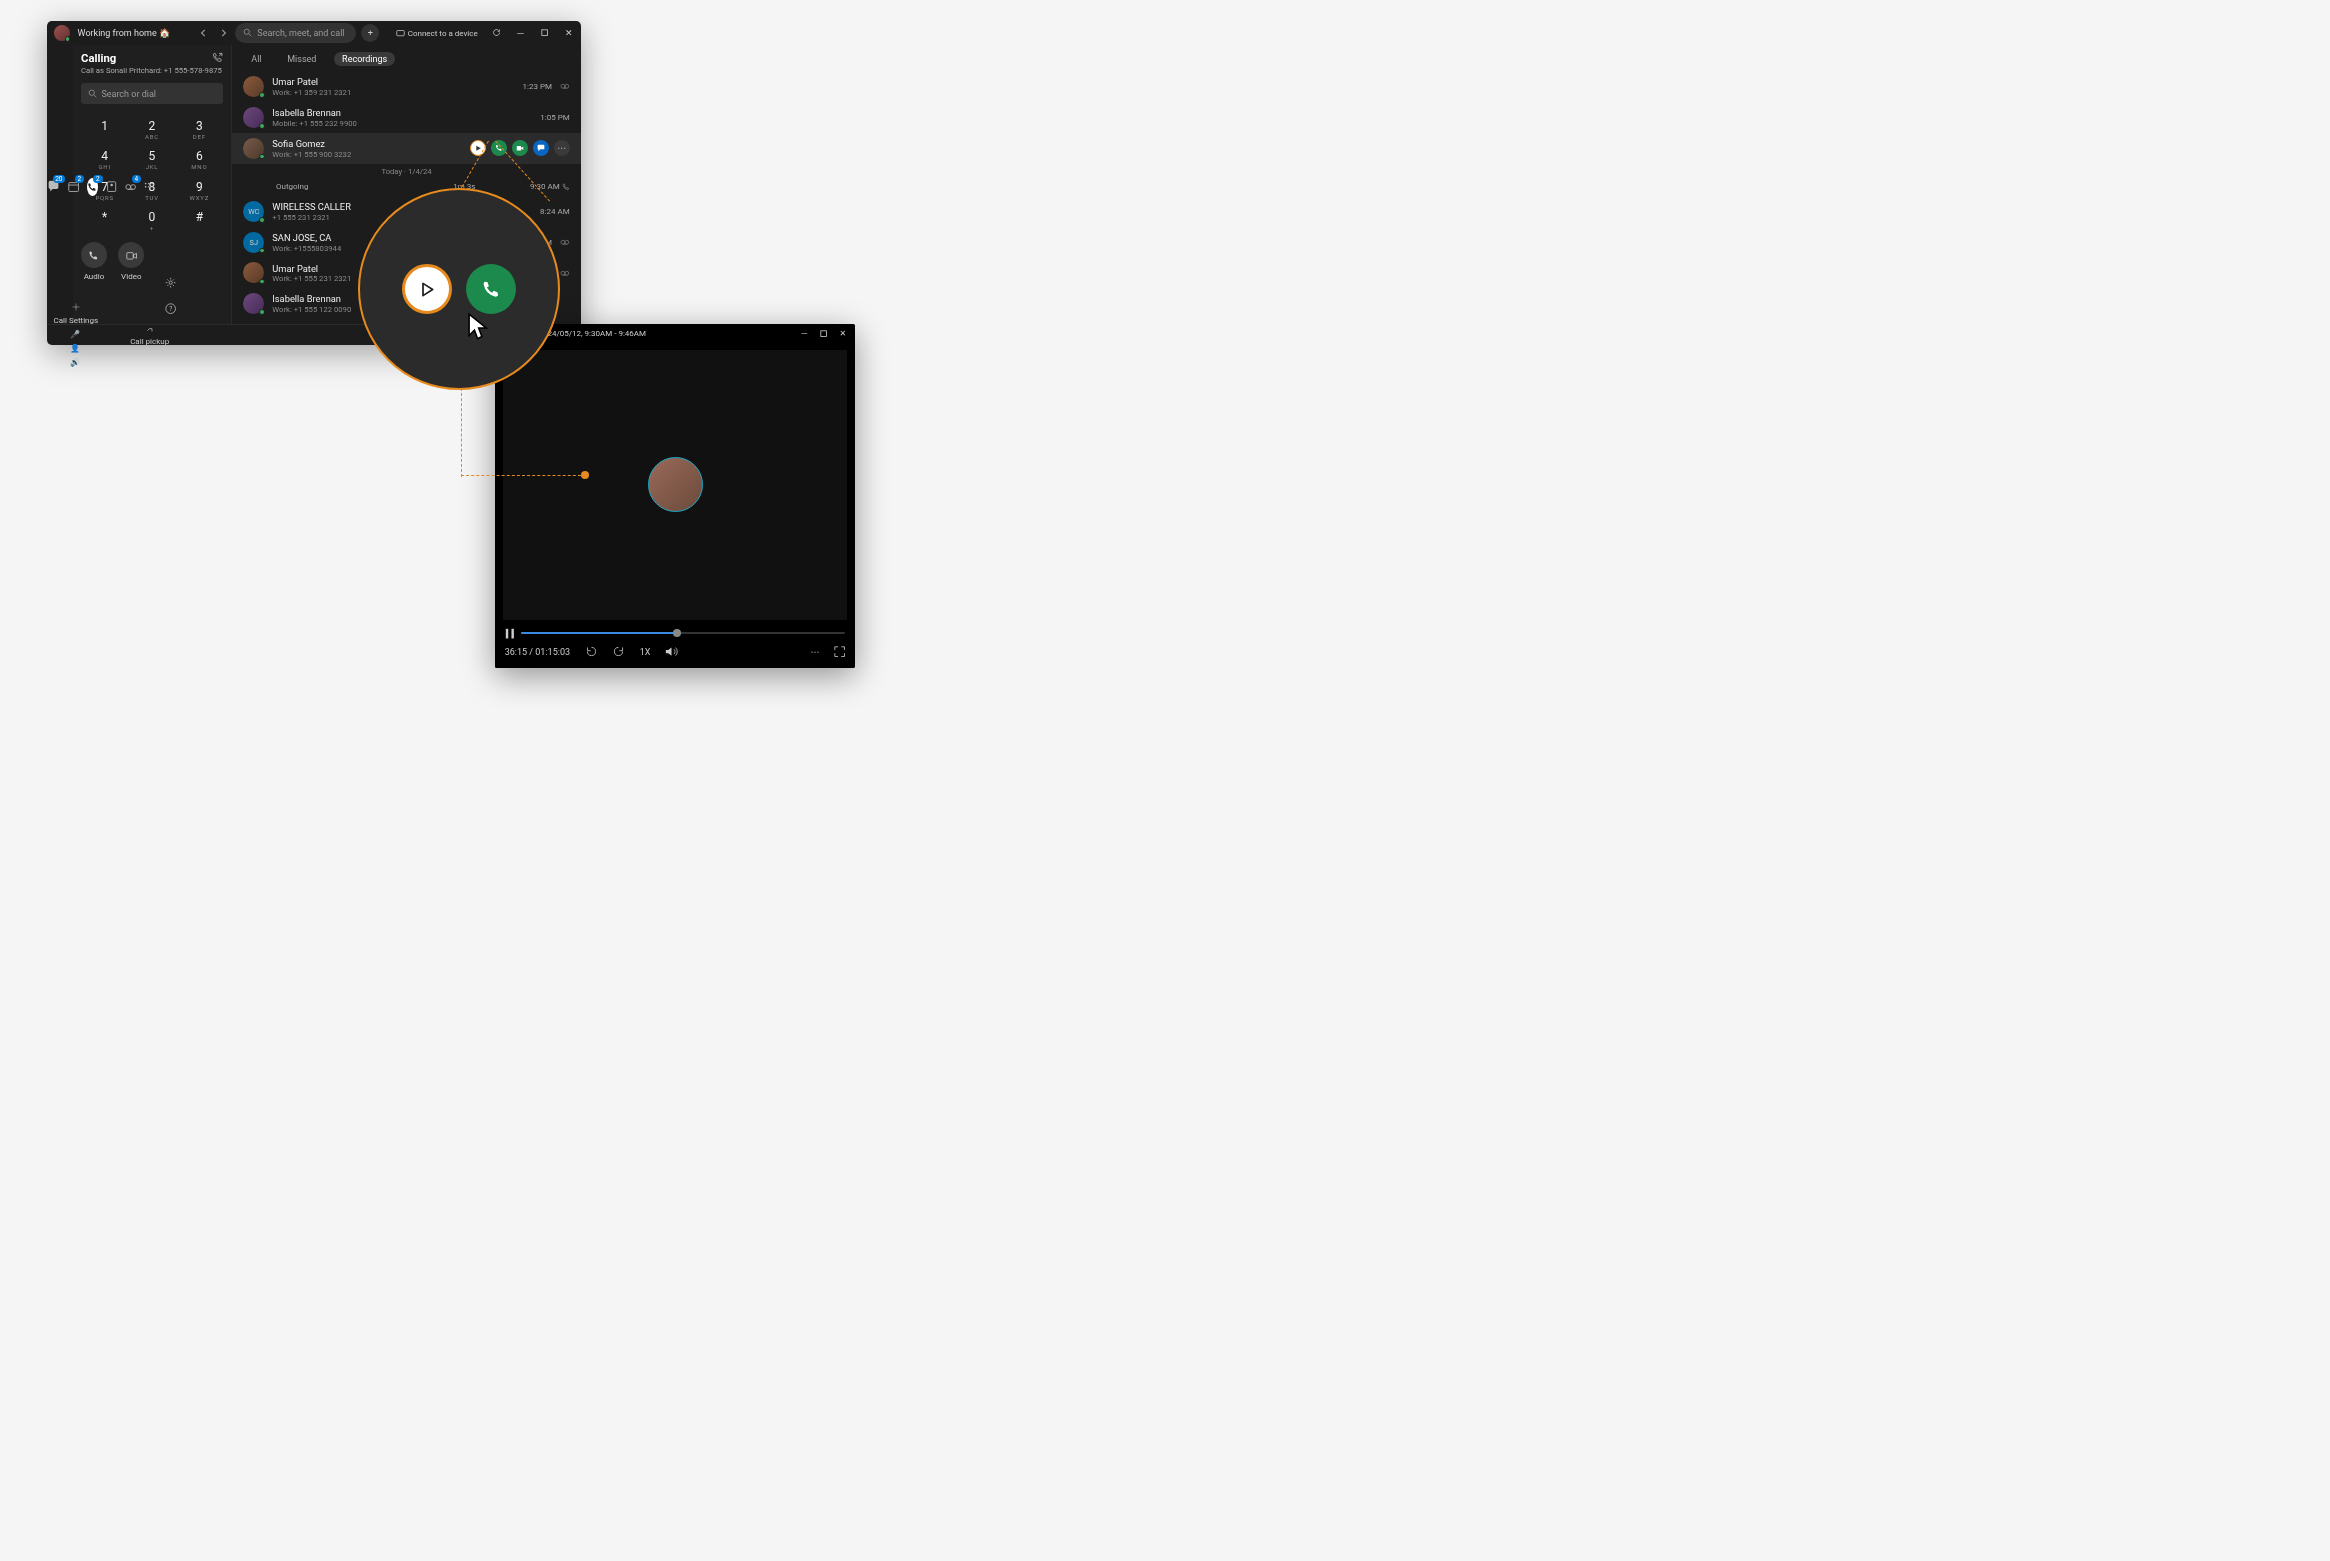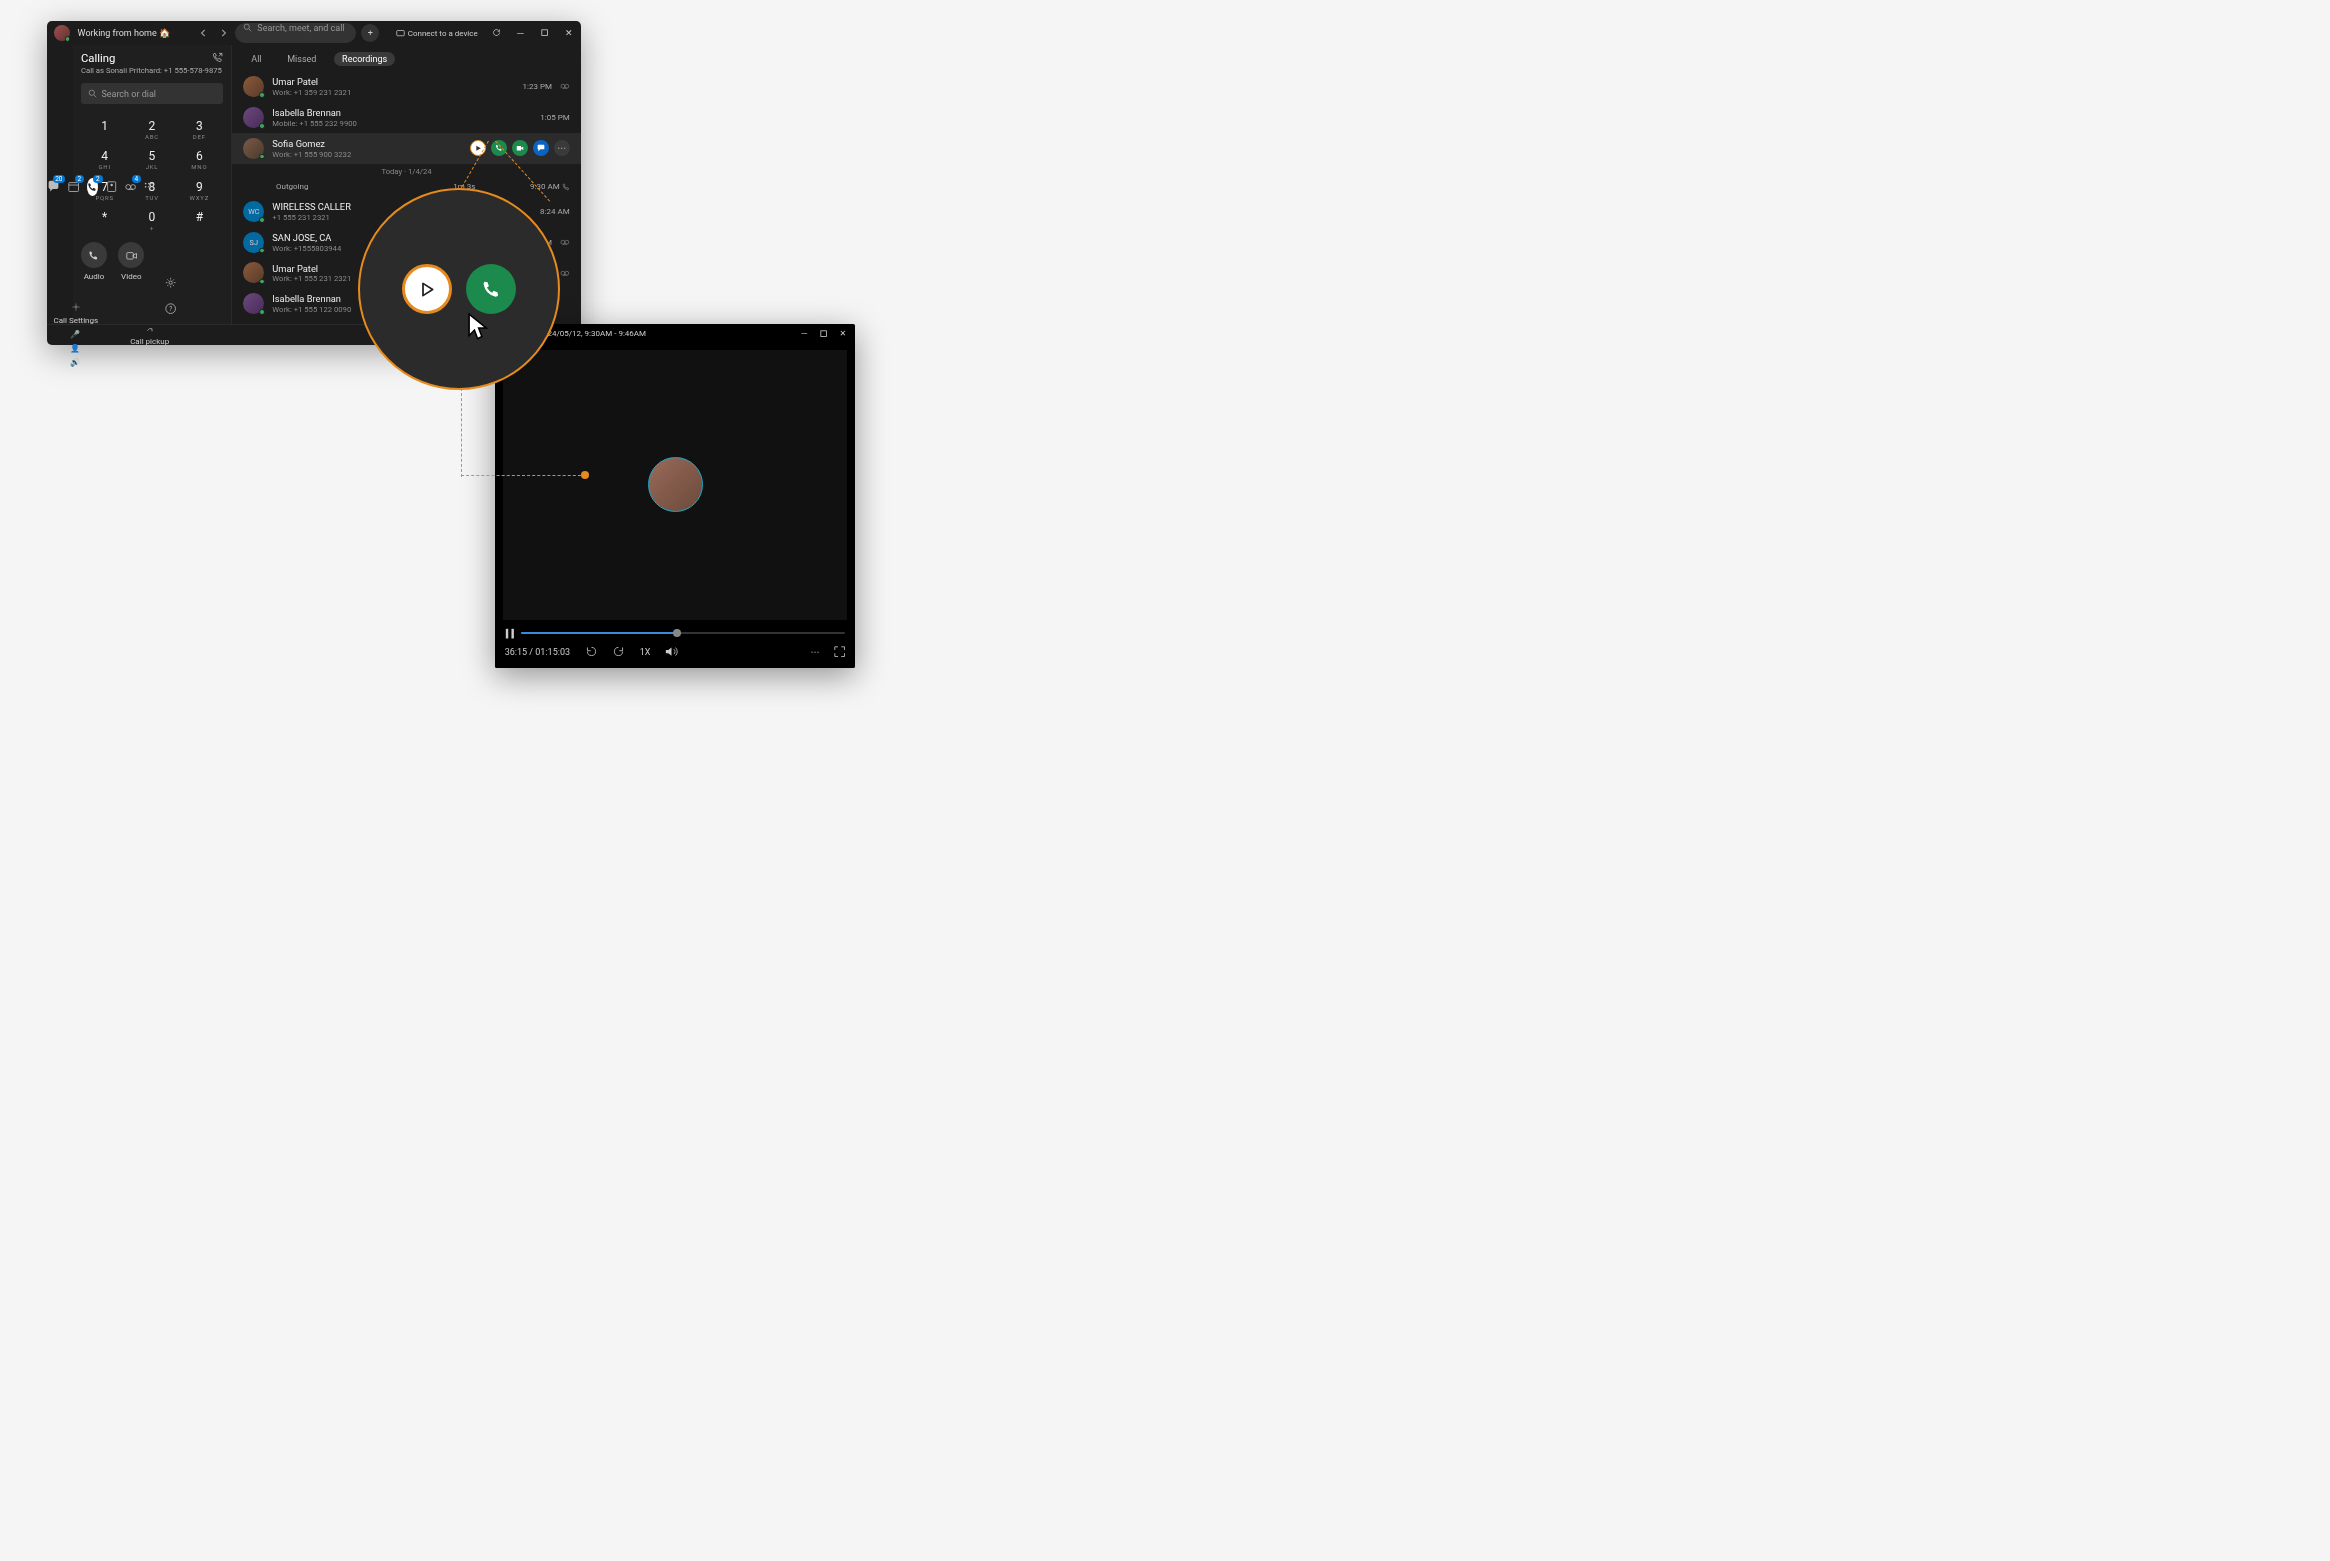--- a/index.html
+++ b/index.html
@@ -28,21 +28,21 @@
     width: 16px; height: 16px; border-radius: 50%;
     background: linear-gradient(135deg,#a05050,#603030);
     position: relative;
   }
   .presence-dot { position:absolute; right:-0.8px; bottom:-0.8px; width:5.7px; height:5.7px; background:#3ba55d; border:1.2px solid #1c1c1c; border-radius:50%; }
   .status-text { font-size: 9px; color:#ddd; margin-left:3.2px; }
   .tb-spacer { flex:1; }
   .nav-arrow { width:14.6px; height:14.6px; display:flex; align-items:center; justify-content:center; color:#999; cursor:pointer; }
   .search-pill {
     background:#333; border-radius:11.3px; height:19.4px; width:121px;
-    display:flex; align-items:flex-start; padding:0 8px; color:#999; gap:4.9px;
+    display:flex; align-items:center; padding:0 8px; color:#999; gap:4.9px;
   }
   .plus-btn { width:18px; height:18px; border-radius:50%; background:#333; display:flex;align-items:center;justify-content:center;color:#ccc;cursor:pointer; }
   .connect-device { display:flex; align-items:center; gap:3.2px; color:#ccc; font-size:8px; margin-left:11.3px; }
   .win-ctrl { width:11.3px; height:11.3px; display:flex;align-items:center;justify-content:center; color:#ccc; margin-left:8px; cursor:pointer; }
 
   .app-body { flex:1; display:flex; overflow:hidden; }
 
   
   .rail { width:26px; background:#1c1c1c; display:flex; flex-direction:row; align-items:center; padding-top:4.9px; gap:8px; }
   .rail-item { position:relative; width:18px; height:18px; display:flex;align-items:center;justify-content:center; color:#bbb; cursor:pointer; }
@@ -52,21 +52,21 @@
 
   
   .dialer {
     width: 159px;
     background:#1f1f1f;
     border-right:0.8px solid #2a2a2a;
     display:flex; flex-direction:column;
     padding:6.5px 8px 0 8px;
   }
   .dialer-head { display:flex; align-items:center; justify-content:space-between; }
-  .dialer-head h2 { font-size:11.3px; font-weight:400; color:#fff; }
+  .dialer-head h2 { font-size:11.3px; font-weight:700; color:#fff; }
   .sub { font-size:7.7px; color:#aaa; margin-top:1.6px; }
   .search-dial {
     margin-top:8px; background:#333; border-radius:3.2px; height:21px;
     display:flex; align-items:center; padding:0 6.5px; color:#999; gap:4.9px; font-size:9px;
   }
   .keypad { margin-top:11.3px; display:grid; grid-template-columns:repeat(3,1fr); gap:3.2px 0; text-align:center; }
   .key { padding:3.2px 0; cursor:pointer; }
   .key .num { font-size:12px; color:#eee; }
   .key .letters { font-size:6px; color:#888; letter-spacing:0.8px; }
   .call-btns { display:flex; gap:11.3px; justify-content:flex-start; margin-top:8px; }

